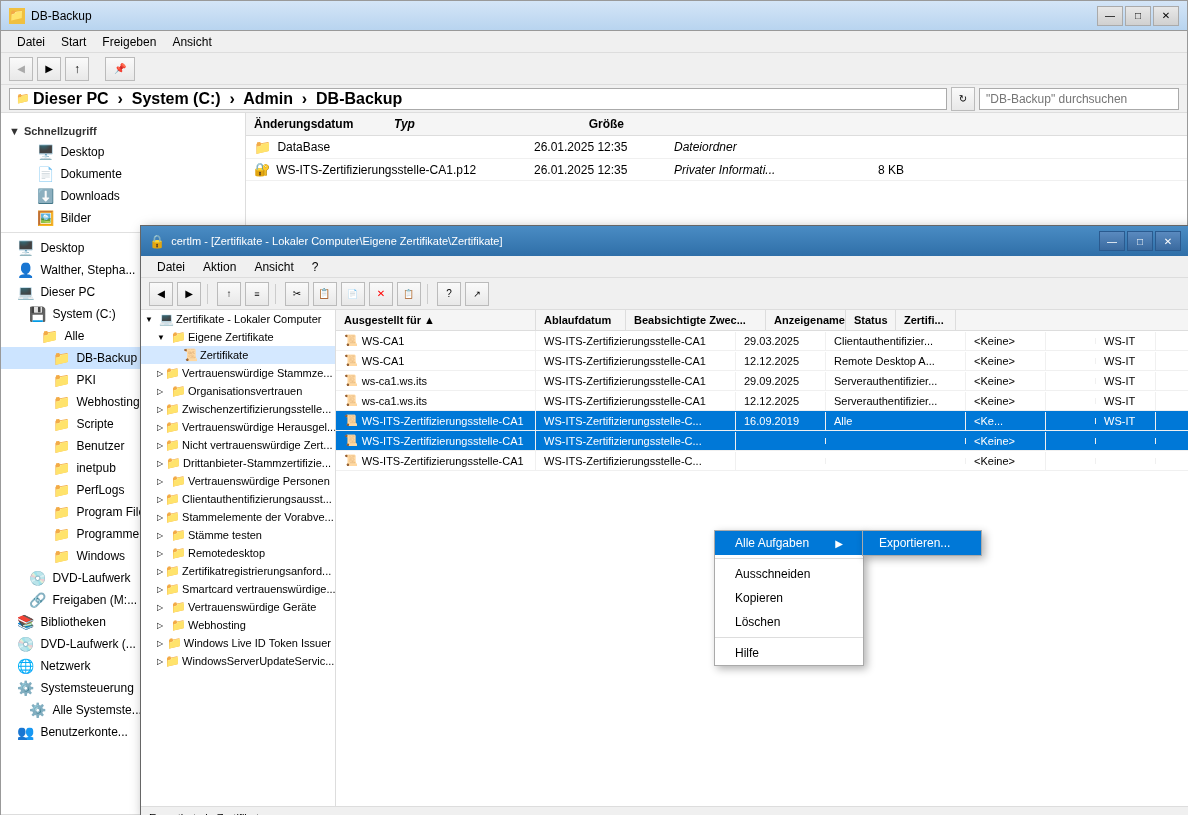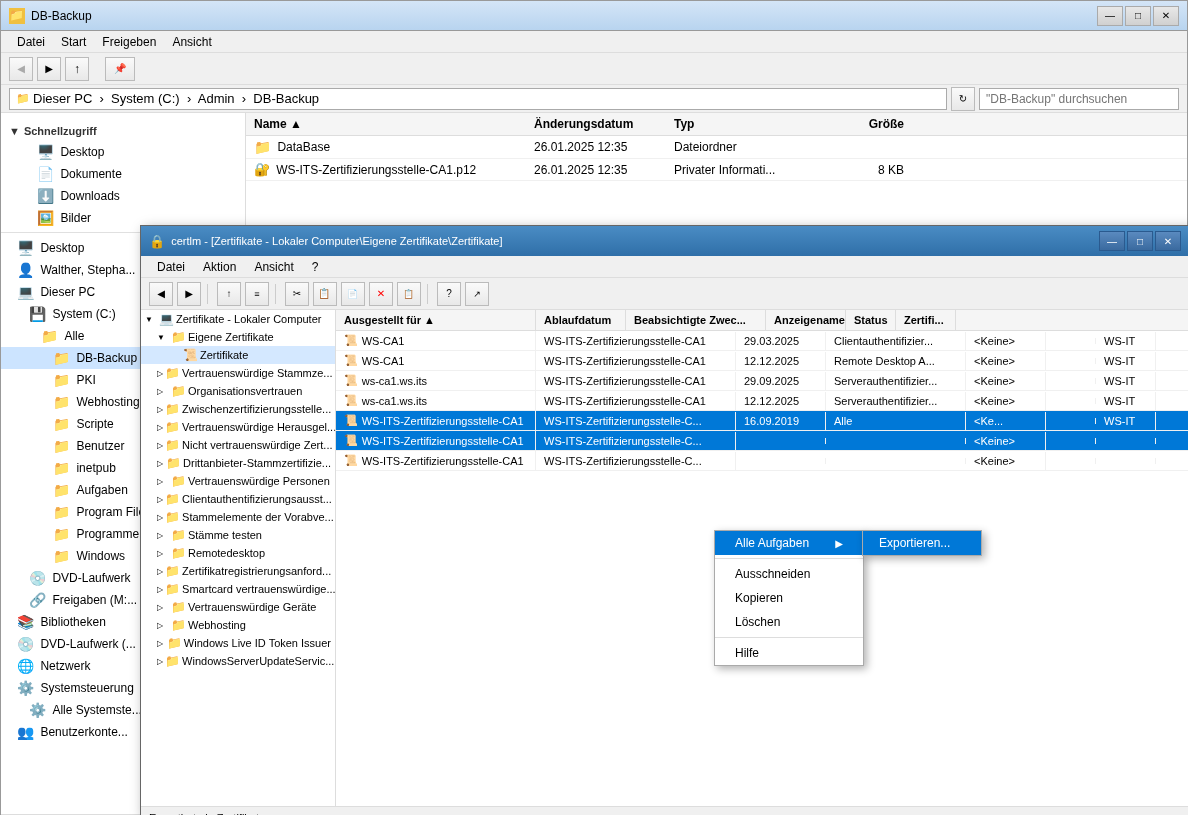--- a/index.html
+++ b/index.html
@@ -148,21 +148,21 @@
     .content-row {
       display: flex;
       align-items: center;
       padding: 3px 8px;
       border-bottom: 1px solid #f0f0f0;
       cursor: pointer;
       font-size: 12px;
     }
     .col-name { width: 280px; display: flex; align-items: center; gap: 6px; }
     .col-date { width: 140px; }
-    .col-type { width: 150px; }
+    .col-type { width: 150px; font-style: italic; }
     .col-size { width: 80px; text-align: right; }
     
     
     .status-bar {
       background: #f0f0f0;
       height: 22px;
       display: flex;
       align-items: center;
       padding: 0 8px;
       border-top: 1px solid #ddd;
@@ -339,21 +339,21 @@
     <button class="nav-btn disabled">◀</button>
     <button class="nav-btn">▶</button>
     <button class="nav-btn" style="font-size:12px;">↑</button>
     <div style="width:8px;"></div>
     <button class="toolbar-btn" style="font-size:10px;">📌</button>
   </div>
 
   <div class="address-bar">
     <div style="display:flex;align-items:center;flex:1;height:22px;border:1px solid #aaa;background:white;padding:0 6px;font-size:12px;">
       <span style="color:#666;font-size:11px;">📁</span>&nbsp;
-      <span style="font-size:13px;">Dieser PC &nbsp;›&nbsp; System (C:) &nbsp;›&nbsp; Admin &nbsp;›&nbsp; DB-Backup</span>
+      <span style="font-size:16px;font-weight:bold;">Dieser PC &nbsp;›&nbsp; System (C:) &nbsp;›&nbsp; Admin &nbsp;›&nbsp; DB-Backup</span>
     </div>
     <button class="nav-btn">↻</button>
     <input class="search-input" type="text" placeholder="&quot;DB-Backup&quot; durchsuchen" style="">
   </div>
 
   <div class="main-layout">
 
     <div class="sidebar">
       <div style="height:8px;"></div>
 
@@ -419,21 +419,21 @@
       <div class="sidebar-item" style="padding-left:52px;">
         <span class="folder-icon">📁</span> 
           <span>Benutzer</span>
       </div>
       <div class="sidebar-item" style="padding-left:52px;">
         <span class="folder-icon">📁</span> 
           <span>inetpub</span>
       </div>
       <div class="sidebar-item" style="padding-left:52px;">
         <span class="folder-icon">📁</span> 
-          <span>Aufgaben</span>
+          <span>PerfLogs</span>
       </div>
       <div class="sidebar-item" style="padding-left:52px;">
         <span class="folder-icon">📁</span> 
           <span>Program File...</span>
       </div>
       <div class="sidebar-item" style="padding-left:52px;">
         <span class="folder-icon">📁</span> 
           <span>Programme</span>
       </div>
       <div class="sidebar-item" style="padding-left:52px;">
@@ -469,21 +469,20 @@
           <span>Alle Systemste...</span>
       </div>
       <div class="sidebar-item" style="padding-left:16px;">
         <span class="folder-icon">👥</span> 
           <span>Benutzerkonte...</span>
       </div>
     </div>
 
     <div class="content-area">
       <div class="content-header">
-        <div class="col-name">Name ▲</div>
         <div class="col-date">Änderungsdatum</div>
         <div class="col-type">Typ</div>
         <div class="col-size">Größe</div>
       </div>
       <div class="content-row">
         <div class="col-name">
             <span class="folder-icon">📁</span> 
             <span>DataBase</span>
           </div>
         <div class="col-date">26.01.2025 12:35</div>

